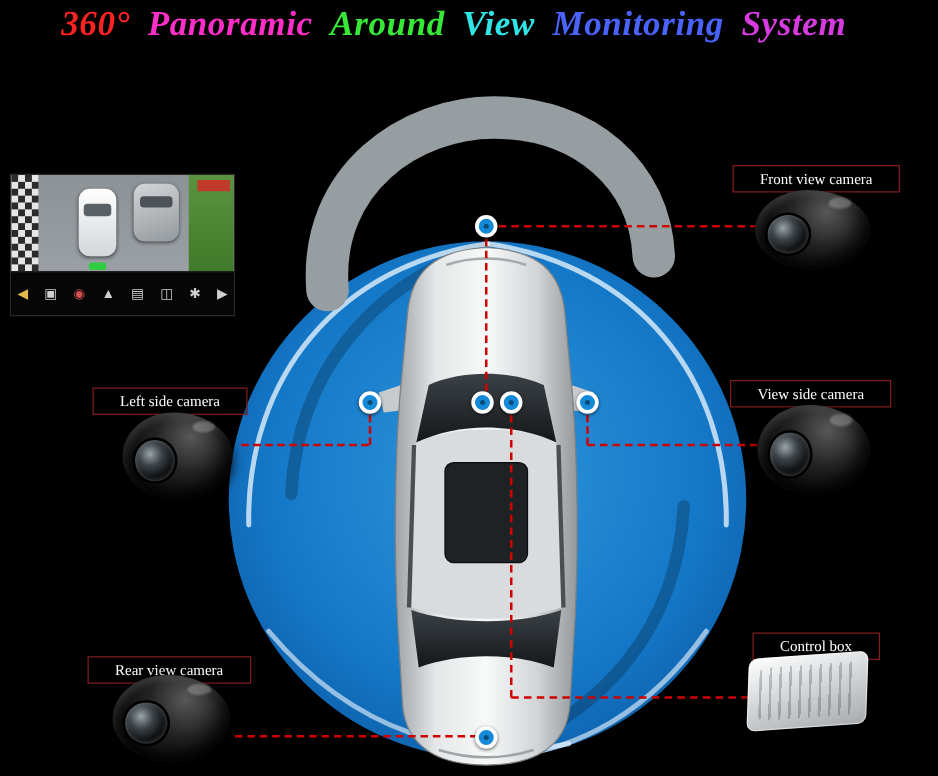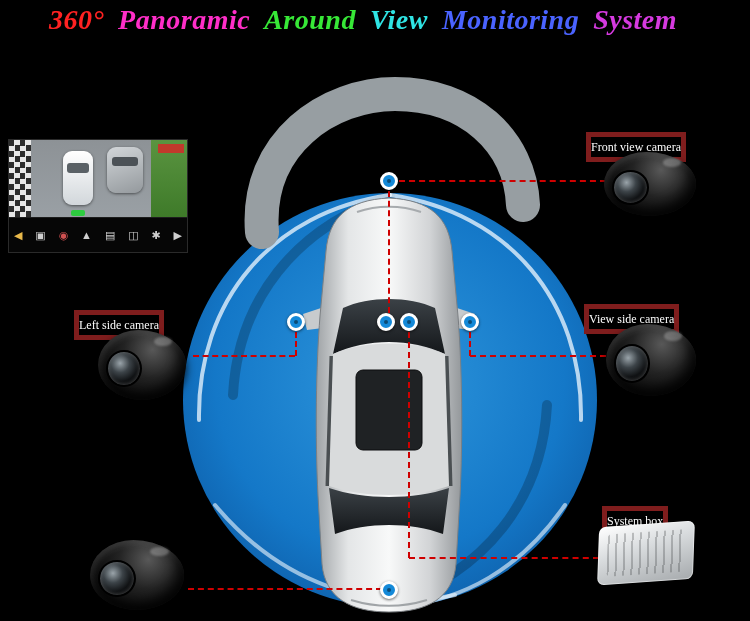--- a/index.html
+++ b/index.html
@@ -19,21 +19,21 @@
        background:#1489d8;border:3px solid #fff;box-shadow:0 1px 3px rgba(0,0,0,.6);}
   .dot::after{content:"";position:absolute;left:4px;top:4px;width:4px;height:4px;border-radius:50%;
        background:rgba(0,0,0,.45);}
 
   
   .hline{position:absolute;height:0;border-top:2px dashed #cf0000;}
   .vline{position:absolute;width:0;border-left:2px dashed #cf0000;}
 
   
   .callout-label{position:absolute;color:#fff;font-size:12px;line-height:1.2;
-       padding:3px 0;border:5px solid #7f1d1d;background:rgba(0,0,0,.25);white-space:nowrap;}
+       padding:3px 21px;border:1px solid #7f1d1d;background:rgba(0,0,0,.25);white-space:nowrap;}
 
   
   .cam{position:absolute;}
   .cam-body{position:absolute;inset:0;border-radius:46% 54% 50% 50% / 50%;
        background:radial-gradient(circle at 62% 28%, #585858 0%, #232323 38%, #0a0a0a 72%, #000 100%);
        box-shadow:0 4px 9px rgba(0,0,0,.85), inset -5px -7px 12px rgba(0,0,0,.85),
                   inset 3px 3px 6px rgba(255,255,255,.14);}
   .cam-lens{position:absolute;left:9%;top:28%;width:36%;height:48%;border-radius:50%;
        background:radial-gradient(circle at 38% 34%, #9aa4aa 0%, #3c4348 32%, #101214 62%, #000 100%);
        border:2px solid #000;box-shadow:inset 0 0 4px rgba(255,255,255,.3);}
@@ -171,21 +171,22 @@
   <div class="dot" style="left:380px;top:172px;"></div>
   <div class="dot" style="left:287px;top:313px;"></div>
   <div class="dot" style="left:377px;top:313px;"></div>
   <div class="dot" style="left:400px;top:313px;"></div>
   <div class="dot" style="left:461px;top:313px;"></div>
   <div class="dot" style="left:380px;top:581px;"></div>
 
   <div class="callout-label" style="left:586px;top:132px;">Front view camera</div>
   <div class="callout-label" style="left:74px;top:310px;text-align:right;">Left side camera</div>
   <div class="callout-label" style="left:584px;top:304px;">View side camera</div>
-  <div class="callout-label" style="left:602px;top:506px;">System box</div>
+  <div class="callout-label" style="left:70px;top:525px;">Rear view camera</div>
+  <div class="callout-label" style="left:602px;top:506px;">Control box</div>
 
   <div class="cam" style="left:604px;top:152px;width:92px;height:64px;">
     <div class="cam-body"></div>
     <div class="cam-lens"></div>
     <div class="cam-glint"></div>
   </div>
   <div class="cam" style="left:98px;top:330px;width:88px;height:70px;">
     <div class="cam-body"></div>
     <div class="cam-lens"></div>
     <div class="cam-glint"></div>

